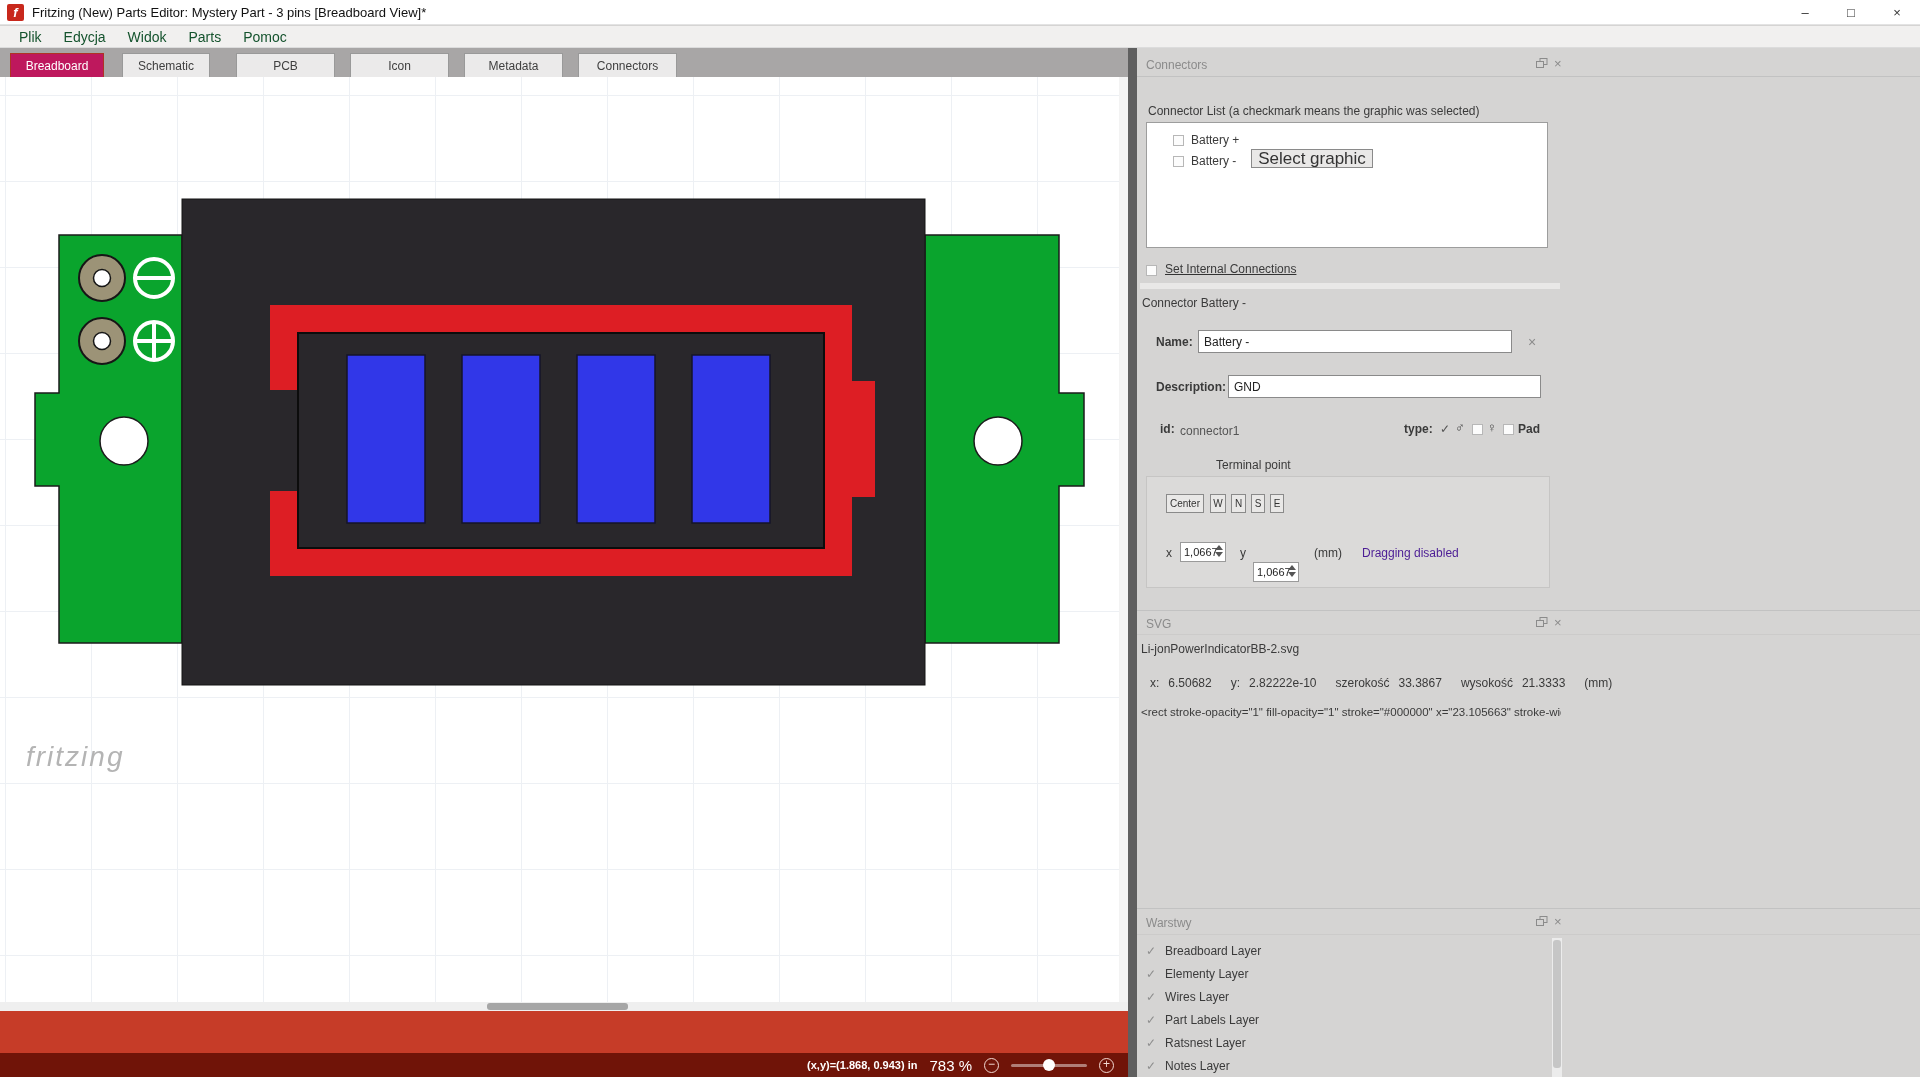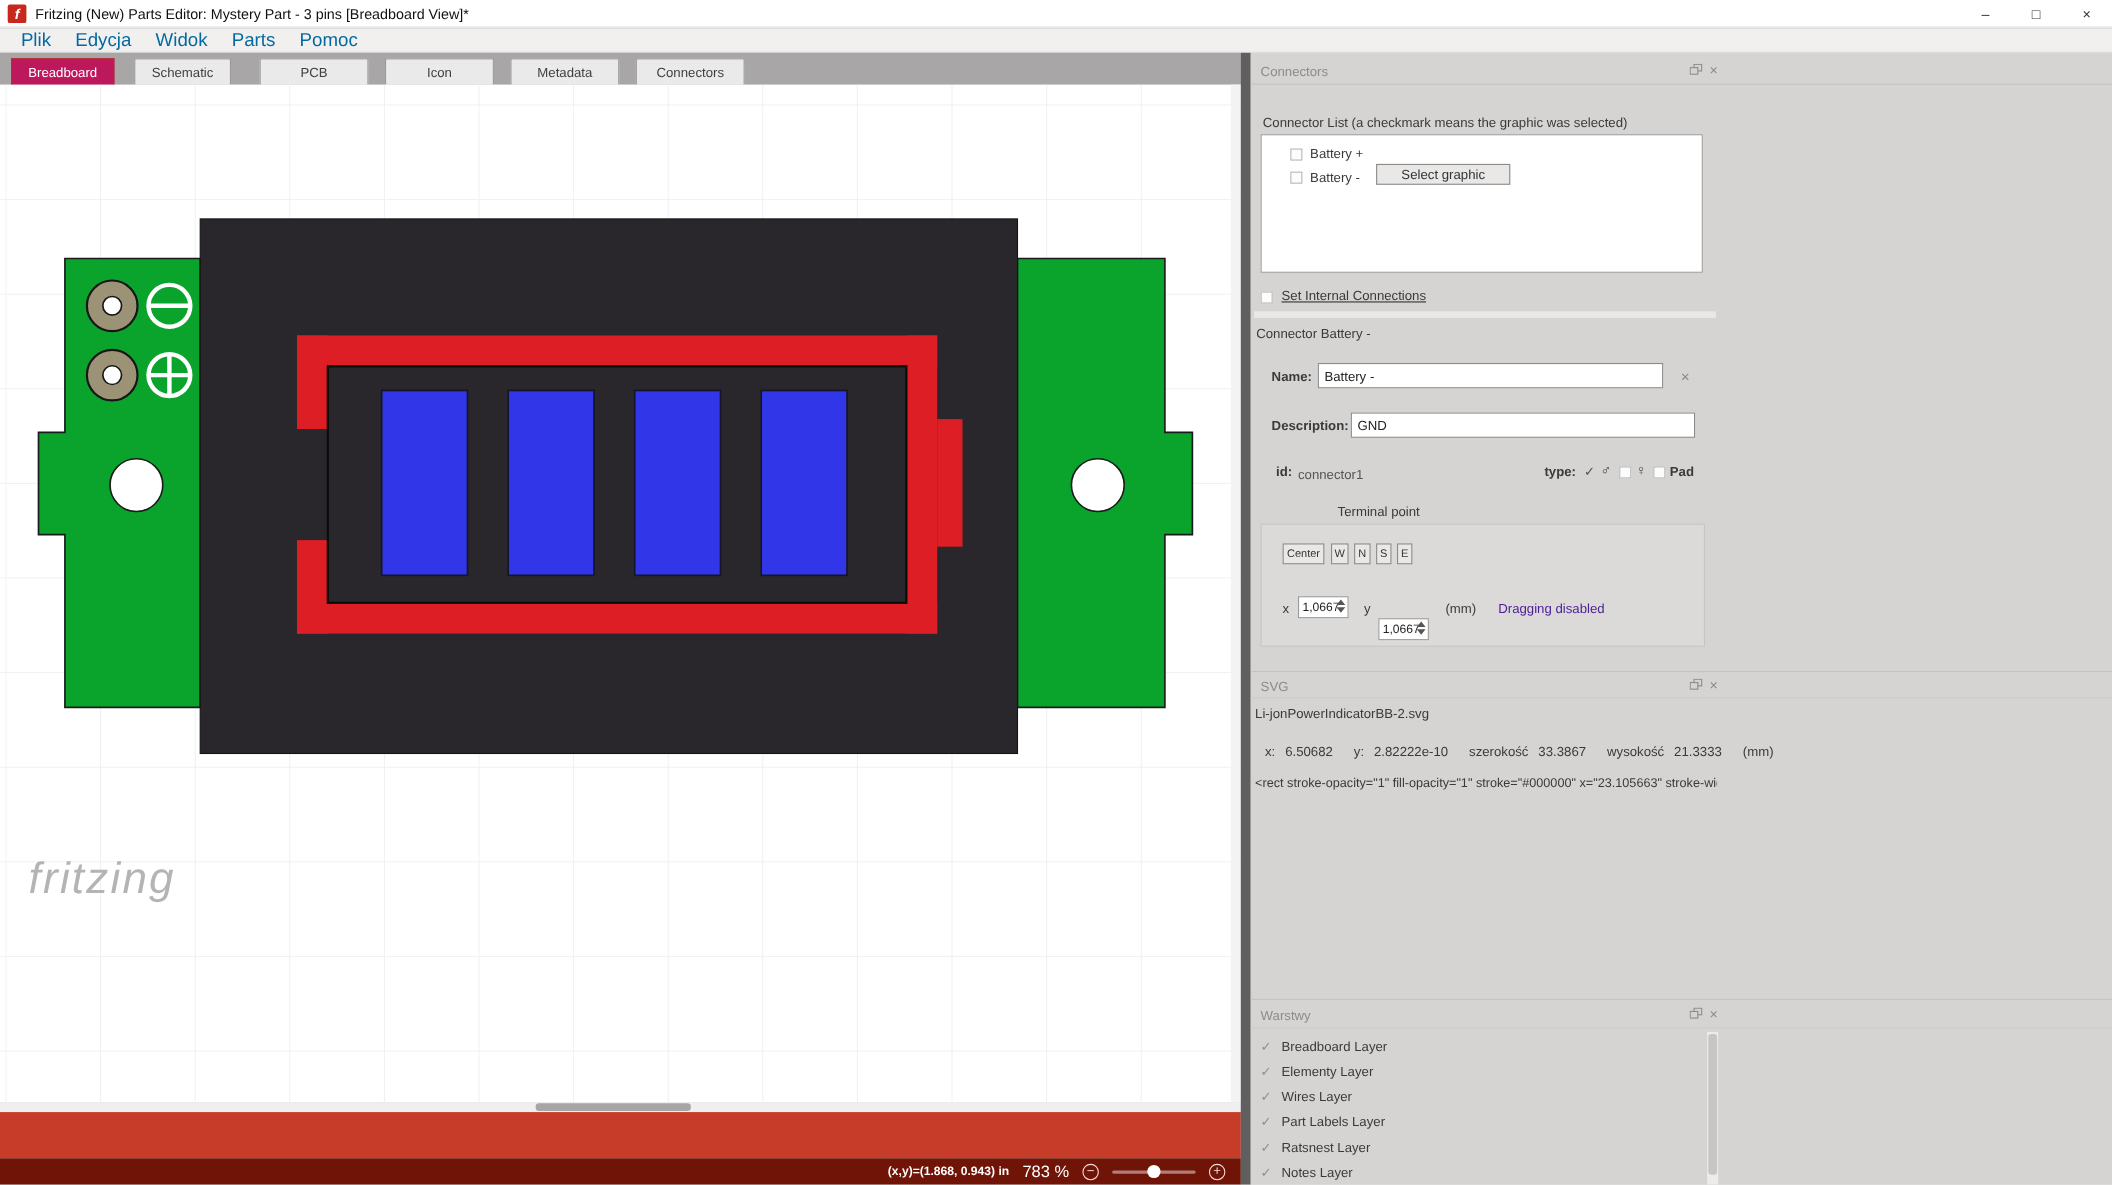--- a/index.html
+++ b/index.html
@@ -9,32 +9,32 @@
 
   
   #titlebar { left:0; top:0; width:1920px; height:25px; background:#ffffff; border-bottom:1px solid #e3e3e3; display:flex; align-items:center; }
   #app-icon { width:17px; height:17px; background:#c8281c; color:#fff; font-style:italic; font-weight:bold; font-size:13px; display:flex; align-items:center; justify-content:center; margin:0 8px 0 7px; border-radius:2px; }
   #title-text { font-size:13px; color:#111; }
   #win-buttons { margin-left:auto; display:flex; height:25px; }
   .win-btn { width:46px; height:25px; display:flex; align-items:center; justify-content:center; font-size:13px; color:#333; }
 
   
   #menubar { left:0; top:26px; width:1920px; height:22px; background:#f1f0ef; border-bottom:1px solid #dcdcdc; display:flex; align-items:center; padding-left:8px; gap:0; }
-  .menu-item { padding:2px 11px; font-size:17px; color:#0369a1; }
+  .menu-item { padding:2px 11px; font-size:14px; color:#14532d; }
 
   
   #tabbar { left:0; top:48px; width:1128px; height:29px; background:#a8a6a6; }
   .tab { position:absolute; top:5px; height:24px; background:#ebeaea; color:#3f3f3f; font-size:12px; display:flex; align-items:center; justify-content:center; border:1px solid #999; border-bottom:none; }
   .tab.active { background:#be185d; color:#ffffff; border-color:#b03224; }
 
   
   #canvas { left:0; top:77px; width:1128px; height:925px; background:#fff;
     background-image: linear-gradient(to right,#edf0f4 1px, transparent 1px), linear-gradient(to bottom,#edf0f4 1px, transparent 1px);
     background-size:86px 86px; background-position:5px 18px; overflow:hidden; }
-  #fritzing-logo { left:26px; top:664px; font-size:40px; font-style:italic; color:#b4b4b4; letter-spacing:2px;margin-top:36px; }
+  #fritzing-logo { left:26px; top:664px; font-size:28px; font-style:italic; color:#b4b4b4; letter-spacing:2px; }
   #h-scrollbar { left:0; top:1002px; width:1128px; height:9px; background:#efefef; }
   #h-thumb { left:487px; top:1px; width:141px; height:7px; background:#a6a6a6; border-radius:3px; }
   #v-scrollbar { left:1119px; top:77px; width:9px; height:925px; background:#f3f3f3; }
 
   
   #red-area { left:0; top:1011px; width:1128px; height:42px; background:#c63c28; }
   #status-strip { left:0; top:1053px; width:1128px; height:24px; background:#701408; display:flex; align-items:center; justify-content:flex-end; padding-right:14px; gap:12px; color:#fff; }
   #status-coords { font-weight:bold; font-size:11px; }
   #status-zoom { font-size:15px; }
   .zoom-circle { width:15px; height:15px; border:1.5px solid #f3d9d2; border-radius:50%; color:#f3d9d2; font-size:12px; line-height:11px; text-align:center; }
@@ -48,21 +48,21 @@
   #panel-area { left:1137px; top:48px; width:783px; height:1029px; background:#d5d4d3; }
   .panel-header { font-size:12px; color:#8b8b8b; }
   .dock-icons { position:absolute; display:flex; gap:6px; align-items:center; }
   .close-x { color:#8b8b8b; font-size:13px; line-height:10px; }
   .sep { position:absolute; height:1px; background:#c2c2c2; }
 
   .cb { width:11px; height:11px; border:1px solid #b7b7b7; background:#fcfcfc; display:inline-block; }
   .panel-label { font-size:12px; color:#3a3a3a; }
   .bold { font-weight:bold; }
   .field { background:#fff; border:1px solid #8a8a8a; font-size:12px; color:#222; padding:0 5px; display:flex; align-items:center; }
-  .btn { background:#e9e8e7; border:1px solid #8a8a8a; font-size:12px; color:#333; display:flex; align-items:center; justify-content:center; }
+  .btn { background:#e9e8e7; border:1px solid #8a8a8a; font-size:17px; color:#333; display:flex; align-items:center; justify-content:center; }
   .spin { background:#fff; border:1px solid #9a9a9a; font-size:11px; color:#222; display:flex; align-items:center; padding:0 3px; position:relative; }
   .spin-arrows { position:absolute; right:2px; top:2px; display:flex; flex-direction:column; gap:2px; }
   .arr-up { width:0; height:0; border-left:4px solid transparent; border-right:4px solid transparent; border-bottom:5px solid #555; }
   .arr-dn { width:0; height:0; border-left:4px solid transparent; border-right:4px solid transparent; border-top:5px solid #555; }
   .gray-note { color:#4c1d95; }
   .layer-check { color:#8f8f8f; font-size:12px; }
 </style>
 </head>
 <body>
 

